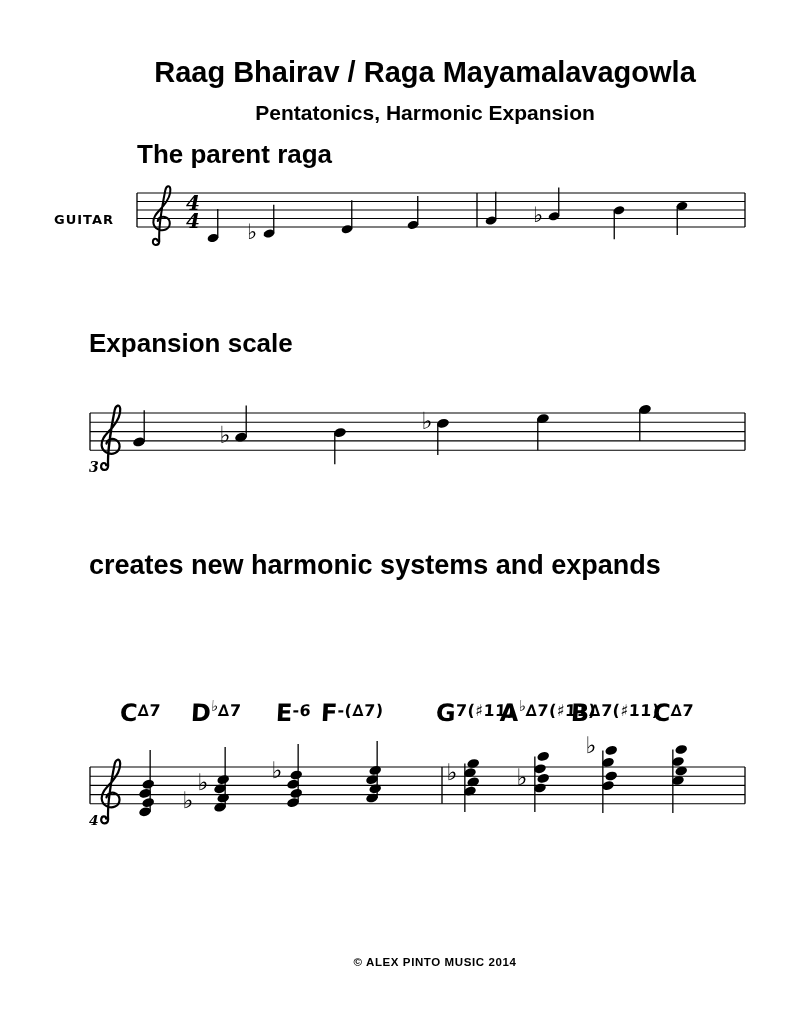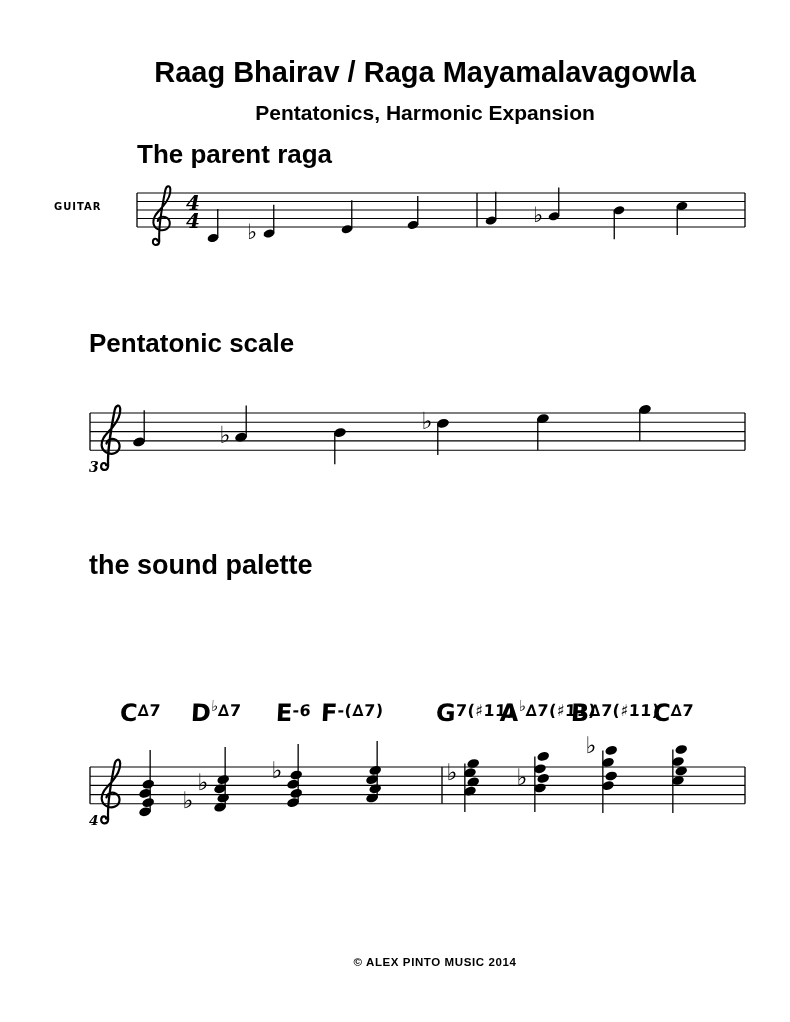--- a/index.html
+++ b/index.html
@@ -10,21 +10,21 @@
   .abs{position:absolute;text-align:center;}
   .centered{left:54px;width:742px;text-align:center;}
   .title{top:56px;font-size:29px;font-weight:700;letter-spacing:0px;}
   .subtitle{top:101px;font-size:21px;font-weight:700;}
   .heading{font-weight:700;font-size:26px;}
   .h1{left:137px;top:139px;}
   .h2{left:89px;top:328px;}
   .h3{left:89px;top:547px;font-size:27px;line-height:37px;}
   .h3 span{display:block;}
   .guitar-label{
-    left:54px;top:201px;font-size:10px;font-weight:700;letter-spacing:1px;
+    left:54px;top:212px;font-size:13px;font-weight:700;letter-spacing:1px;
     text-transform:uppercase;font-family:"DejaVu Sans",sans-serif;
   }
   .footer{
     top:956px;left:80px;width:710px;text-align:center;font-size:11.5px;font-weight:700;
     letter-spacing:0.6px;text-transform:uppercase;font-family:Liberation Sans, sans-serif;
   }
   #score-svg{position:absolute;left:0;top:0;}
   #chord-row{position:absolute;left:0;top:697px;width:790px;height:36px;}
   .chord{
     position:absolute;top:0;white-space:nowrap;font-weight:700;
@@ -39,24 +39,24 @@
 </style>
 </head>
 <body>
 
 <div class="abs centered title">Raag Bhairav / Raga Mayamalavagowla</div>
 <div class="abs centered subtitle">Pentatonics, Harmonic Expansion</div>
 
 <div class="abs heading h1">The parent raga</div>
 <div class="abs guitar-label">Guitar</div>
 
-<div class="abs heading h2">Pentatonic scale</div>
+<div class="abs heading h2">Expansion scale</div>
 
 <div class="abs heading h3">
-  <span>the sound palette</span>
+  <span>creates new harmonic systems and expands</span>
 </div>
 
 <div id="chord-row">
     <div class="chord" style="left: 120px;"><span class="root">C</span><span class="acc"></span><span class="suf">∆7</span></div>
     <div class="chord" style="left: 191px;"><span class="root">D</span><span class="acc">♭</span><span class="suf">∆7</span></div>
     <div class="chord" style="left: 276px;"><span class="root">E</span><span class="acc"></span><span class="suf">-6</span></div>
     <div class="chord" style="left: 321px;"><span class="root">F</span><span class="acc"></span><span class="suf">-(∆7)</span></div>
     <div class="chord" style="left: 436px;"><span class="root">G</span><span class="acc"></span><span class="suf">7(♯11)</span></div>
     <div class="chord" style="left: 500px;"><span class="root">A</span><span class="acc">♭</span><span class="suf">∆7(♯11)</span></div>
     <div class="chord" style="left: 571px;"><span class="root">B</span><span class="acc"></span><span class="suf">∆7(♯11)</span></div>

